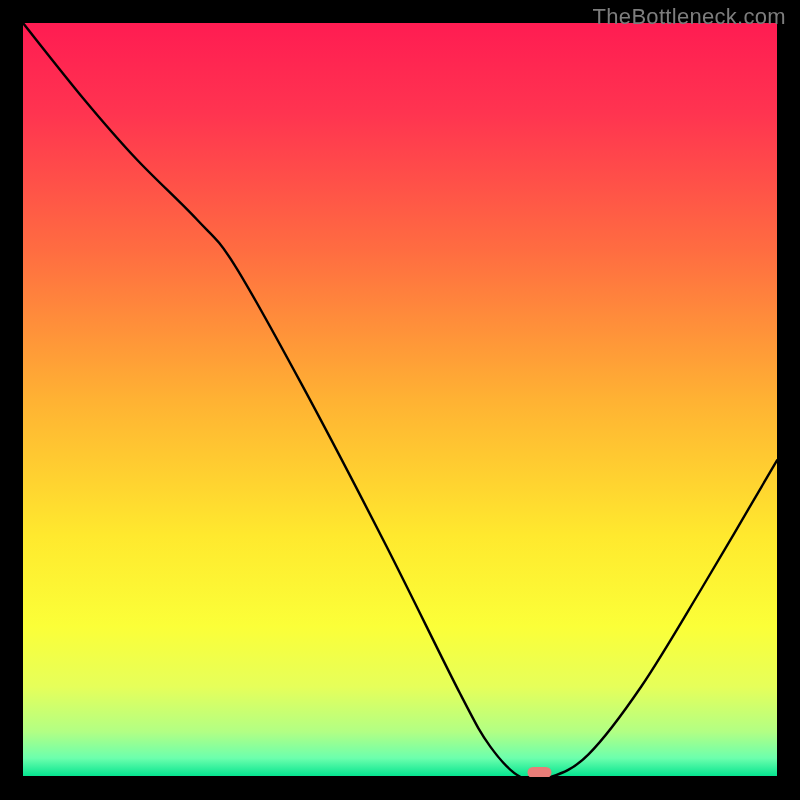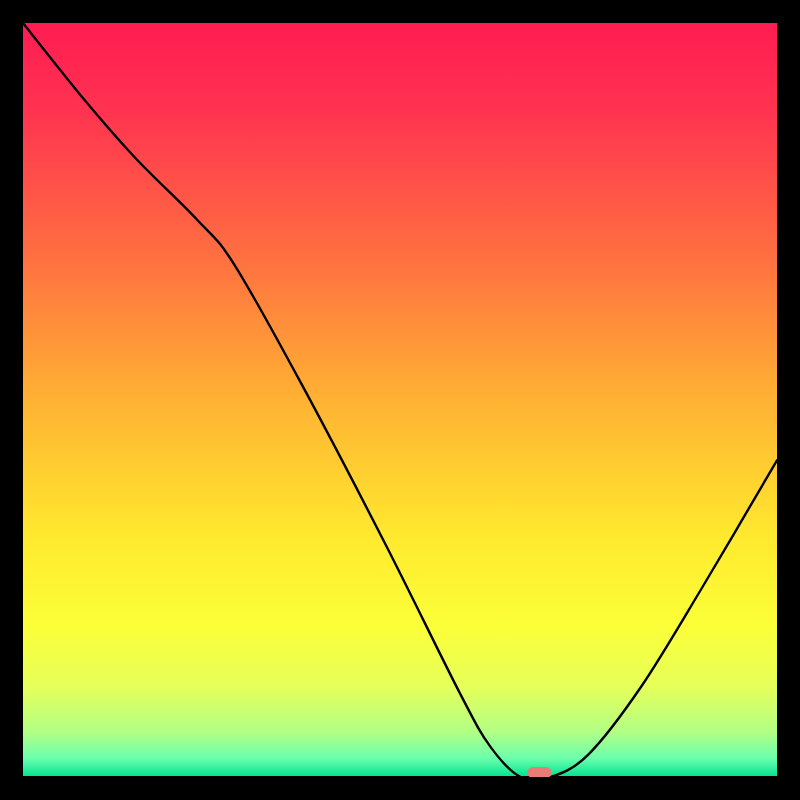--- a/index.html
+++ b/index.html
@@ -36,20 +36,21 @@
     height: 754px;
   }
   svg {
     display: block;
   }
 </style>
 </head>
 <body>
 
 <div class="frame">
+  <div class="watermark">TheBottleneck.com</div>
 
   <div class="plot">
     <svg id="chart-svg" width="754" height="754" viewBox="0 0 754 754">
         <defs>
           <linearGradient id="bg-grad" x1="0" y1="0" x2="0" y2="1">
             <stop offset="0%" stop-color="#ff1c52"></stop>
             <stop offset="12%" stop-color="#ff3450"></stop>
             <stop offset="30%" stop-color="#ff6c41"></stop>
             <stop offset="50%" stop-color="#ffb233"></stop>
             <stop offset="68%" stop-color="#ffe92e"></stop>

